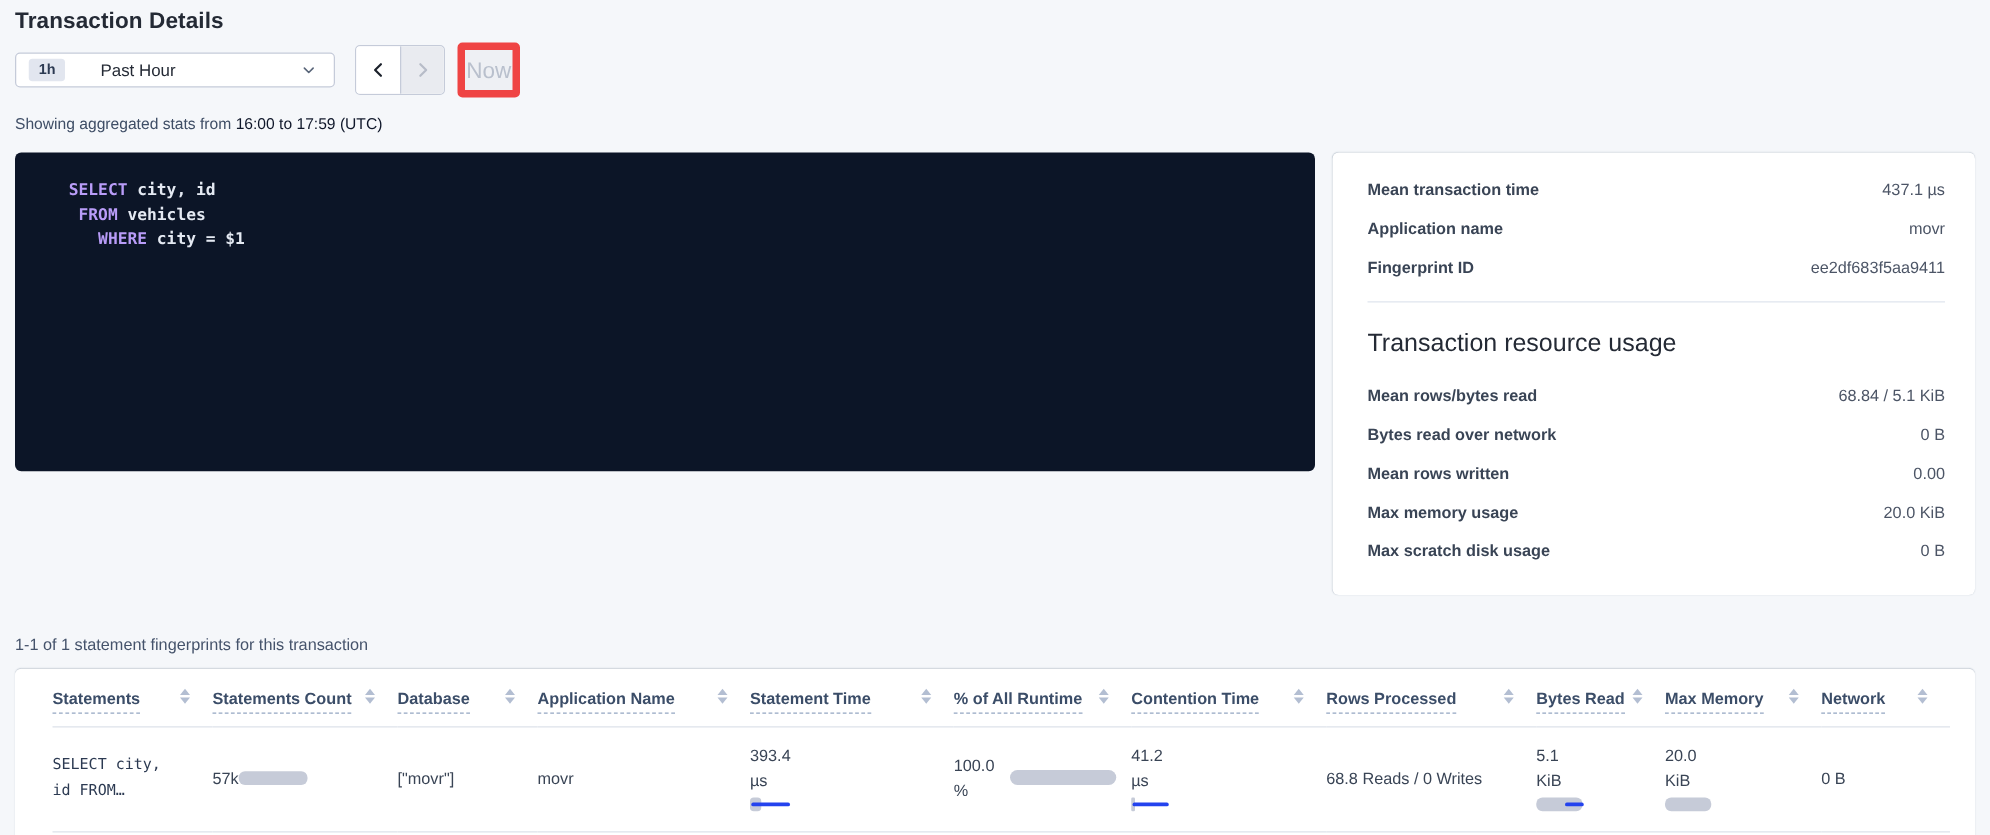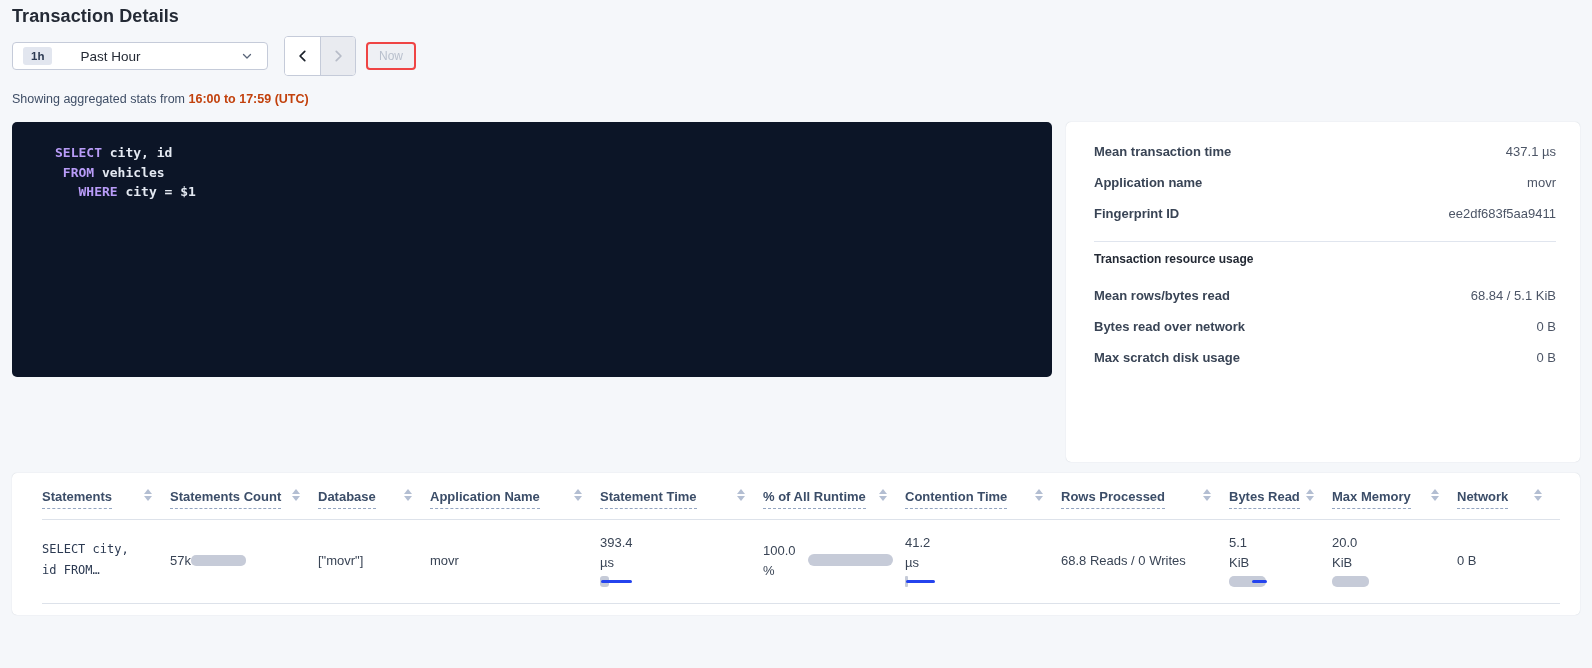--- a/index.html
+++ b/index.html
@@ -38,29 +38,29 @@
     border: 1px solid #c5cbd9; border-radius: 4px; overflow: hidden; background: #fff;
   }
   .arrow-btn {
     width: 35px; height: 38px; display: flex; align-items: center; justify-content: center;
     background: #fff; border: none; cursor: pointer; color: #1b212b;
   }
   .arrow-btn.disabled { background: #e9ebf0; color: #b7bcc8; cursor: default; }
   .arrow-group .arrow-btn + .arrow-btn { border-left: 1px solid #c5cbd9; }
 
   .now-btn {
-    margin-left: 10px; height: 28px; width: 50px;
-    background: #eef0f4; border: 2px solid #ef4444; border-radius: 4px;
-    color: #b9c0cd; font-size: 12px; font-family: "Liberation Sans", sans-serif;
+    margin-left: 10px; height: 44px; width: 50px;
+    background: #eef0f4; border: 6px solid #ef4444; border-radius: 4px;
+    color: #b9c0cd; font-size: 18px; font-family: "Liberation Sans", sans-serif;
     cursor: default;
   }
 
   
   .stats-line { margin-top: 15px; font-size: 12.5px; color: #3f4e66; line-height: 16px; }
-  .stats-line b { font-weight: 700; color: #c2410c; }
+  .stats-line b { font-weight: 400; color: #0f172a; }
 
   
   .main-row { display: flex; margin-top: 15px; align-items: flex-start; }
   .sql-card {
     width: 1040px; height: 255px;
     background: var(--sql-bg, #0c1527);
     border-radius: 5px; padding: 21px 43px;
     font-family: "DejaVu Sans Mono", monospace;
     font-size: 13px; line-height: 19.5px; font-weight: 700;
     color: var(--sql-text, #e4e9f2);
@@ -74,21 +74,21 @@
     padding: 14px 24px 20px 28px;
     box-shadow: 0 0 1px rgba(67,90,111,.3);
   }
   .summary-row {
     display: flex; justify-content: space-between; align-items: center;
     height: 31px; font-size: 13px;
   }
   .summary-label { font-weight: 700; color: #394455; }
   .summary-value { color: #4c5566; }
   .summary-divider { border: none; border-top: 1px solid #e0e5ee; margin: 12px 0 10px; }
-  .summary-section-title { font-size: 12px; font-weight: 700; color: #242a35; margin: 10px 0 14px; }
+  .summary-section-title { font-size: 20px; font-weight: 400; color: #242a35; margin: 22px 0 14px; }
 
   
   .table-caption { margin-top: 32px; font-size: 13px; color: #45536b; line-height: 16px; }
   .table-card {
     margin-top: 11px; background: #fff; border-radius: 5px;
     padding: 0 20px 22px 30px; height: 142px;
     box-shadow: 0 0 1px rgba(67,90,111,.3);
   }
   table { border-collapse: collapse; table-layout: fixed; width: 1518px; }
   thead tr { border-bottom: 1px solid #dde2ea; }
@@ -191,26 +191,35 @@
       <h3 class="summary-section-title">Transaction resource usage</h3>
       <div class="summary-row">
         <span class="summary-label">Mean rows/bytes read</span>
         <span class="summary-value">68.84 / 5.1 KiB</span>
       </div>
       <div class="summary-row">
         <span class="summary-label">Bytes read over network</span>
         <span class="summary-value">0 B</span>
       </div>
       <div class="summary-row">
+        <span class="summary-label">Mean rows written</span>
+        <span class="summary-value">0.00</span>
+      </div>
+      <div class="summary-row">
+        <span class="summary-label">Max memory usage</span>
+        <span class="summary-value">20.0 KiB</span>
+      </div>
+      <div class="summary-row">
         <span class="summary-label">Max scratch disk usage</span>
         <span class="summary-value">0 B</span>
       </div>
     </div>
   </div>
 
+  <div class="table-caption">1-1 of 1 statement fingerprints for this transaction</div>
 
   <div class="table-card">
     <table>
       <colgroup>
         <col style="width:128px">
           <col style="width:148px">
           <col style="width:112px">
           <col style="width:170px">
         <col style="width:163px">
           <col style="width:142px">

